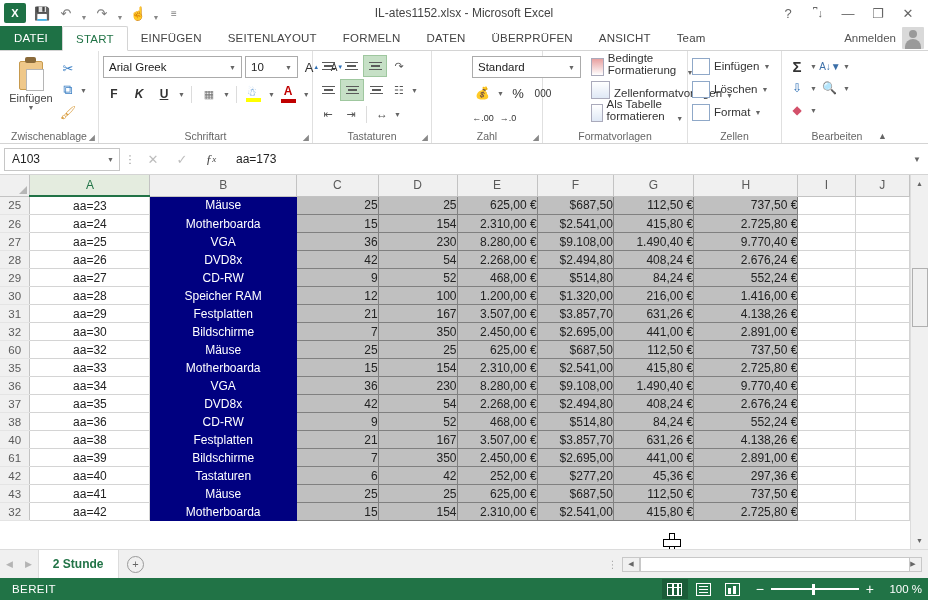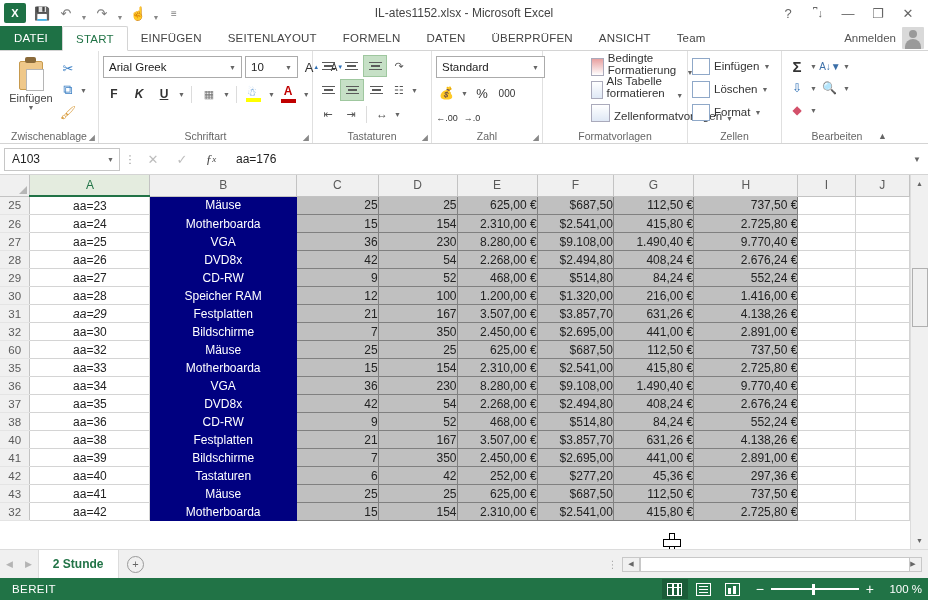--- a/index.html
+++ b/index.html
@@ -352,21 +352,21 @@
           <div class="car7">▼</div>
         </div>
       </div>
       <div class="grp-label">
         <span>Tastaturen</span>
         <span class="dlg">◢</span>
       </div>
     </div>
 
     <div class="grp g-num">
-      <div class="grp-body" style="flex-direction:column;padding-top:5px;">
+      <div class="grp-body" style="flex-direction:column;padding-top:5px;margin-left:36px;">
         <div class="nr">
           <div class="combo numcombo">
             <span class="cv">Standard</span>
             <span class="ca">▼</span>
           </div>
         </div>
         <div class="nr" style="margin-top:4px;">
           <div class="btnic" style="color:#3b7fc4;font-size:12px;">💰</div>
           <div class="car7">▼</div>
           <div class="btnic pct">%</div>
@@ -385,26 +385,26 @@
 
     <div class="grp g-sty">
       <div class="grp-body" style="flex-direction:column;padding-top:5px;gap:3px;">
         <div class="styrow">
           <div class="styico c1"></div>
           <span>Bedingte Formatierung</span>
           <span class="car7">▼</span>
         </div>
         <div class="styrow">
           <div class="styico c2"></div>
-          <span>Als Tabelle formatieren</span>
+          <span>Zellenformatvorlagen</span>
           <span class="car7">▼</span>
         </div>
         <div class="styrow">
           <div class="styico c2"></div>
-          <span>Zellenformatvorlagen</span>
+          <span>Als Tabelle formatieren</span>
           <span class="car7">▼</span>
         </div>
       </div>
       <div class="grp-label">
         <span>Formatvorlagen</span>
       </div>
     </div>
 
     <div class="grp g-cell">
       <div class="grp-body" style="flex-direction:column;padding-top:5px;gap:3px;">
@@ -457,21 +457,21 @@
 
   <div class="fbar">
     <div class="namebox">
       <span class="nv">A103</span>
       <span class="na">▼</span>
     </div>
     <div class="fdots">⋮</div>
     <div class="fbtn">✕</div>
     <div class="fbtn">✓</div>
     <div class="fbtn fx">ƒ<span style="font-size:9px;">x</span></div>
-    <div class="finput">aa=176</div>
+    <div class="finput">aa=173</div>
     <div class="fchev">▼</div>
   </div>
 
   <div class="gridwrap">
     <div class="gridmain">
       <table class="sheet">
         <thead>
           <tr>
             <th class="corner"></th>
             <th class="colh sel" style="width:122px">A</th>
@@ -560,21 +560,21 @@
               <td class="cell gray" style="width: 80px;">100</td>
               <td class="cell gray" style="width: 80px;">1.200,00 €</td>
               <td class="cell gray" style="width: 76px;">$1.320,00</td>
               <td class="cell gray" style="width: 80px;">216,00 €</td>
               <td class="cell gray" style="width: 105px;">1.416,00 €</td>
               <td class="cell" style="width: 58px;"></td>
               <td class="cell" style="width: 55px;"></td>
             </tr>
             <tr>
               <td class="rowh">31</td>
-              <td class="cell acol" style="width: 122px; font-style: italic;">aa=29</td>
+              <td class="cell acol" style="width: 122px;">aa=29</td>
               <td class="cell navy" style="width: 148px;">Festplatten</td>
               <td class="cell gray" style="width: 83px;">21</td>
               <td class="cell gray" style="width: 80px;">167</td>
               <td class="cell gray" style="width: 80px;">3.507,00 €</td>
               <td class="cell gray" style="width: 76px;">$3.857,70</td>
               <td class="cell gray" style="width: 80px;">631,26 €</td>
               <td class="cell gray" style="width: 105px;">4.138,26 €</td>
               <td class="cell" style="width: 58px;"></td>
               <td class="cell" style="width: 55px;"></td>
             </tr>
@@ -663,21 +663,21 @@
               <td class="cell gray" style="width: 83px;">21</td>
               <td class="cell gray" style="width: 80px;">167</td>
               <td class="cell gray" style="width: 80px;">3.507,00 €</td>
               <td class="cell gray" style="width: 76px;">$3.857,70</td>
               <td class="cell gray" style="width: 80px;">631,26 €</td>
               <td class="cell gray" style="width: 105px;">4.138,26 €</td>
               <td class="cell" style="width: 58px;"></td>
               <td class="cell" style="width: 55px;"></td>
             </tr>
             <tr>
-              <td class="rowh">41</td>
+              <td class="rowh">61</td>
               <td class="cell acol" style="width: 122px;">aa=39</td>
               <td class="cell navy" style="width: 148px;">Bildschirme</td>
               <td class="cell gray" style="width: 83px;">7</td>
               <td class="cell gray" style="width: 80px;">350</td>
               <td class="cell gray" style="width: 80px;">2.450,00 €</td>
               <td class="cell gray" style="width: 76px;">$2.695,00</td>
               <td class="cell gray" style="width: 80px;">441,00 €</td>
               <td class="cell gray" style="width: 105px;">2.891,00 €</td>
               <td class="cell" style="width: 58px;"></td>
               <td class="cell" style="width: 55px;"></td>

